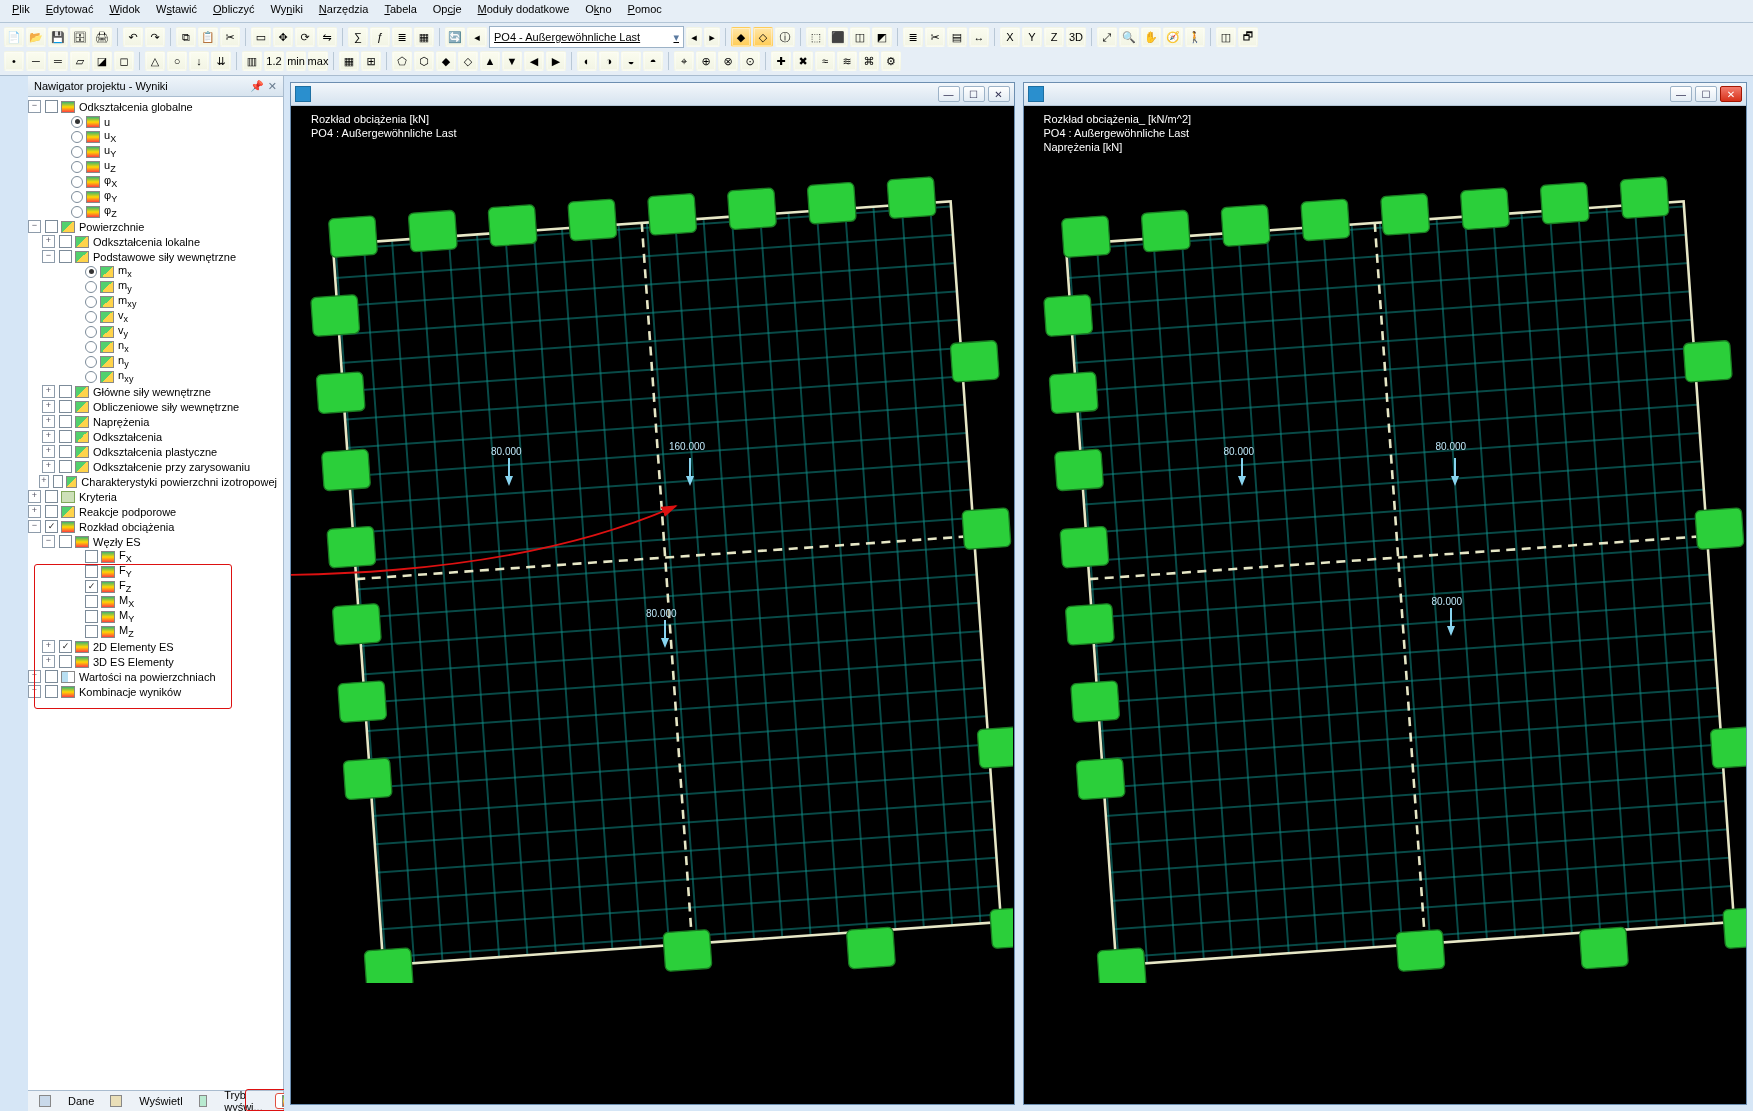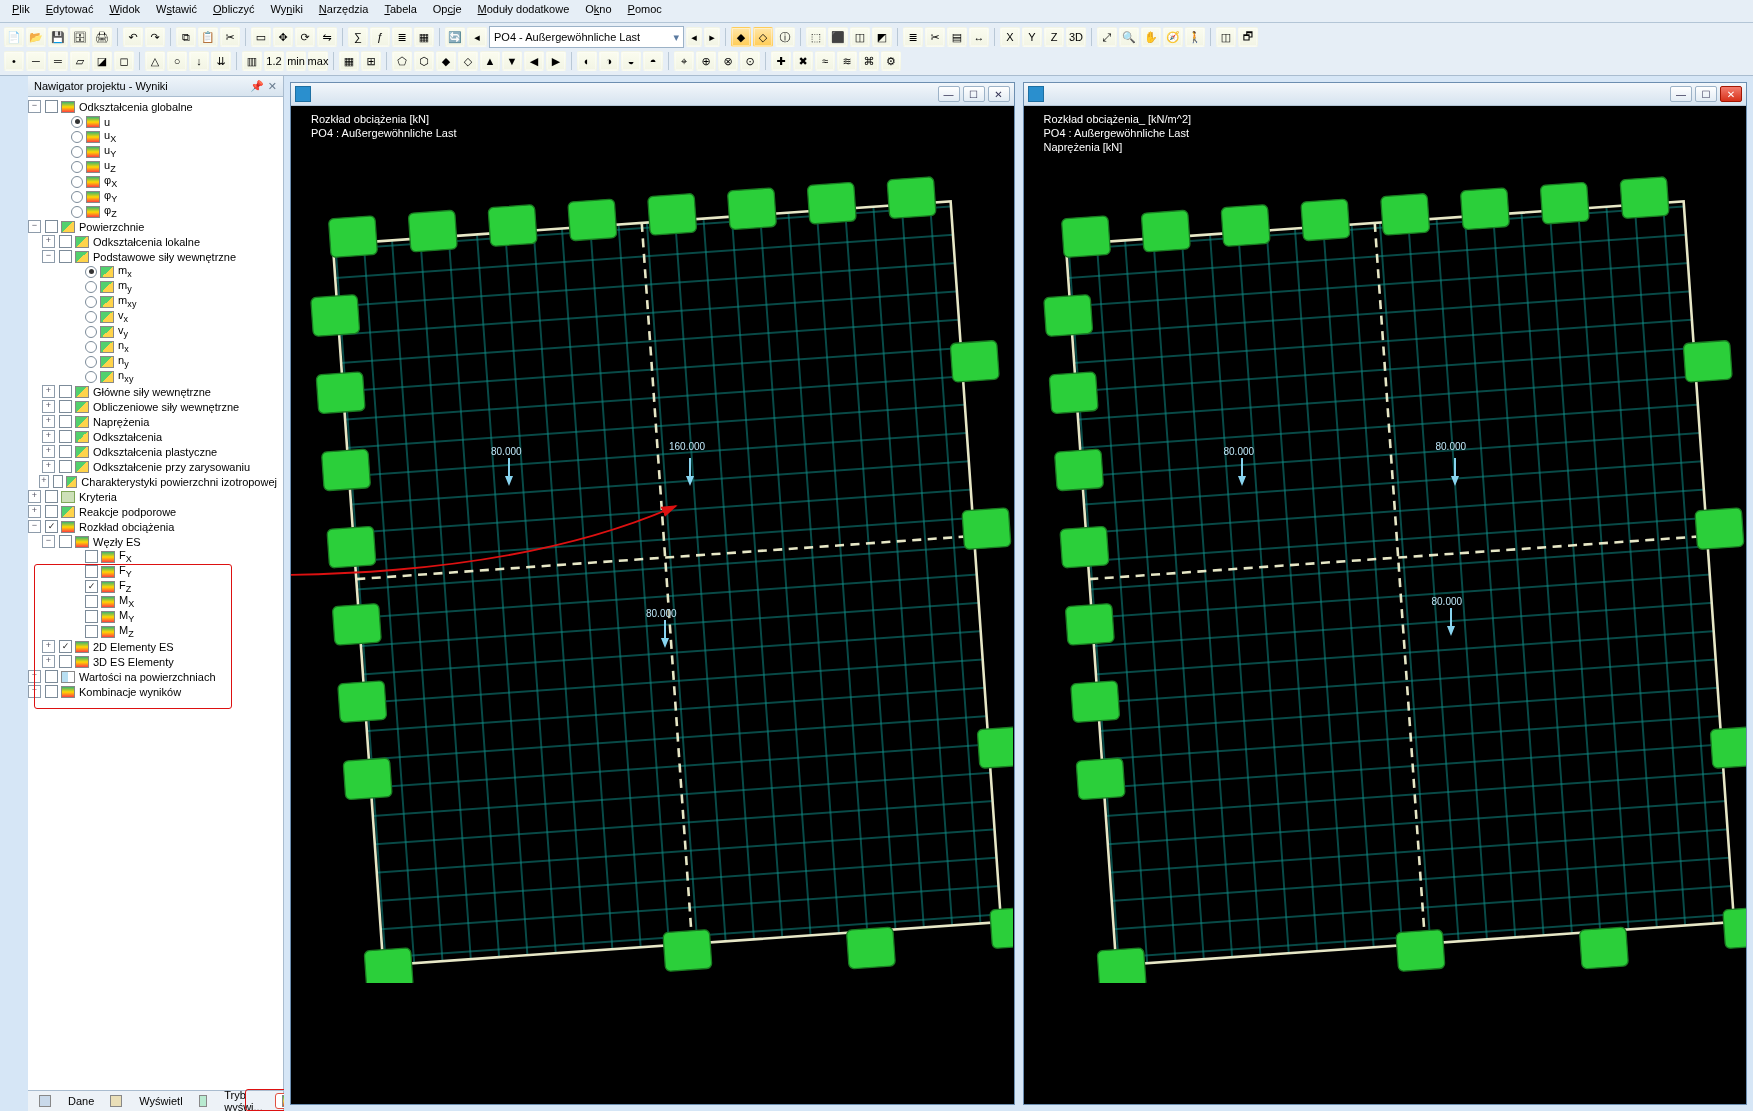--- a/index.html
+++ b/index.html
@@ -11,21 +11,21 @@
   .menubar { display:flex; gap:4px; padding:2px 6px; background:#E6EEF6; border-bottom:1px solid #B3C5D6; height:18px; align-items:flex-start;}
   .menubar-item { padding:1px 6px; cursor:default; }
   .menubar-item u{ text-decoration:underline; }
 
   
   .toolbars { background:#E6EEF6; border-bottom:1px solid #A9BCCF; padding:2px 2px; }
   .toolbar-row { display:flex; align-items:center; height:22px; gap:2px; padding:1px 2px;}
   .tool-btn { width:18px; height:18px; border:1px solid transparent; border-radius:2px; display:flex; align-items:center; justify-content:center; font-size:11px;
     background:linear-gradient(#FBFCEF,#F2F4E4); box-shadow:inset 0 0 0 1px rgba(255,255,255,.4);}
   .tool-sep{ width:1px; height:18px; background:#B9C8D6; margin:0 3px;}
-  .tool-dropdown{ height:20px; min-width:185px; background:#fff; border:1px solid #9CB2C7; display:flex; align-items:center; padding:0 4px; font-size:11px; gap:4px;}
+  .tool-dropdown{ height:20px; min-width:185px; background:#fff; border:1px solid #9CB2C7; display:flex; align-items:center; padding:0 4px; font-size:11px; gap:4px;text-decoration:underline;}
   .tool-dd-arrow{ margin-left:auto; color:#5a7aa0; }
   .tool-btn.small{ width:14px;}
 
   
   .workspace { flex:1 1 auto; display:flex; min-height:0; }
 
   
   .sidebar { width:255px; display:flex; flex-direction:column; background:#F5F8FB; border-right:1px solid #A9BCCF;}
   .sidebar-title { height:16px; padding:2px 6px; background:linear-gradient(#EFF5FA,#D8E4EF);
     border-bottom:1px solid #A9BCCF; font-size:11px; display:flex; align-items:center; gap:6px;}

